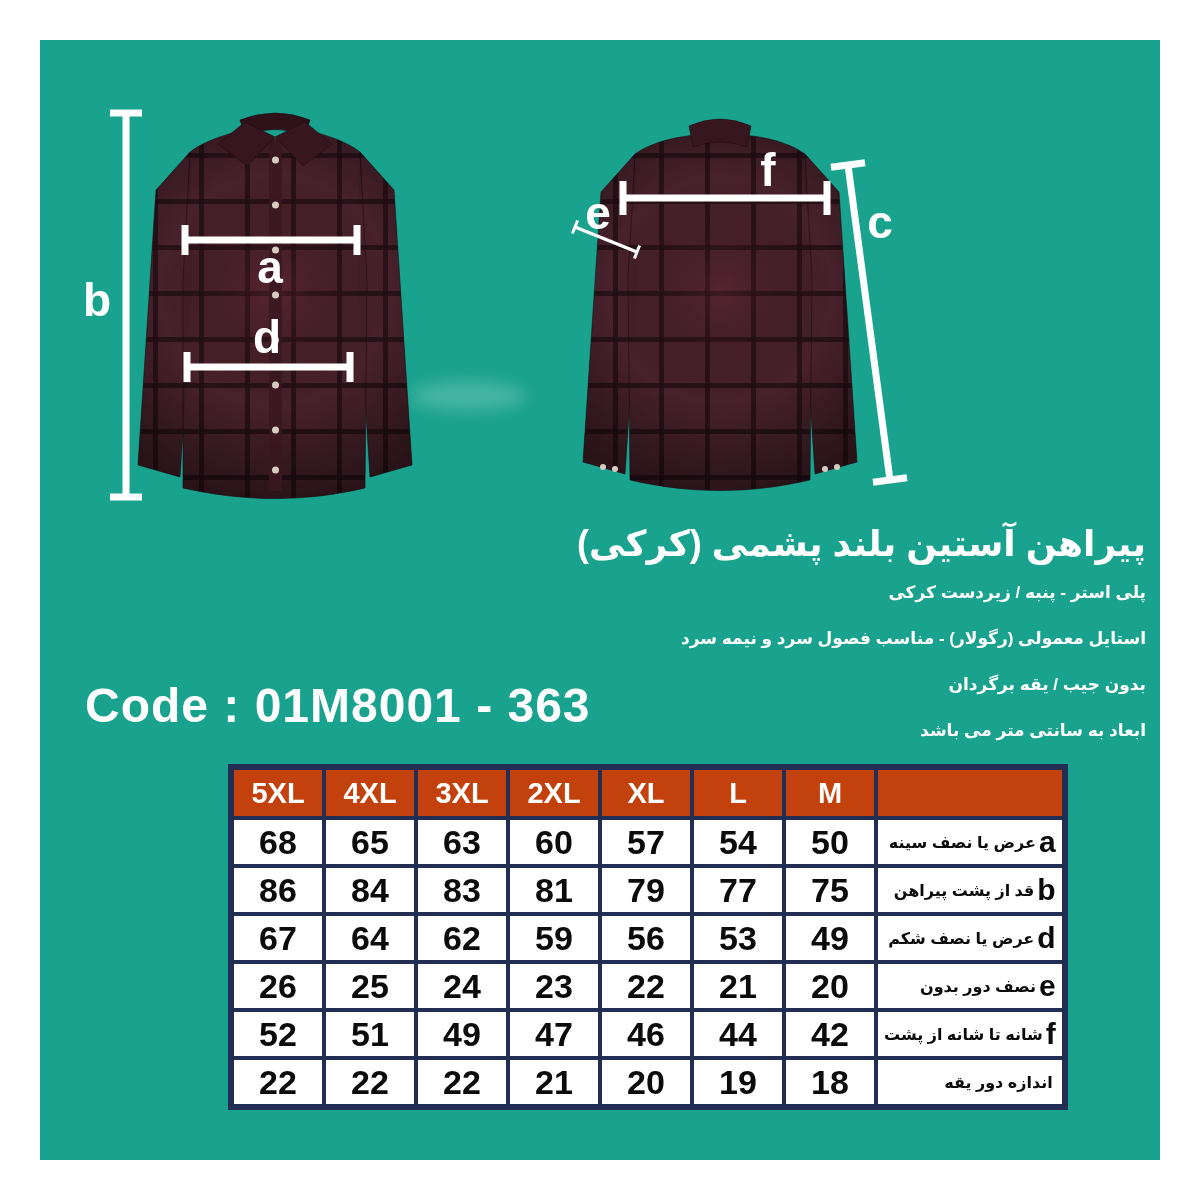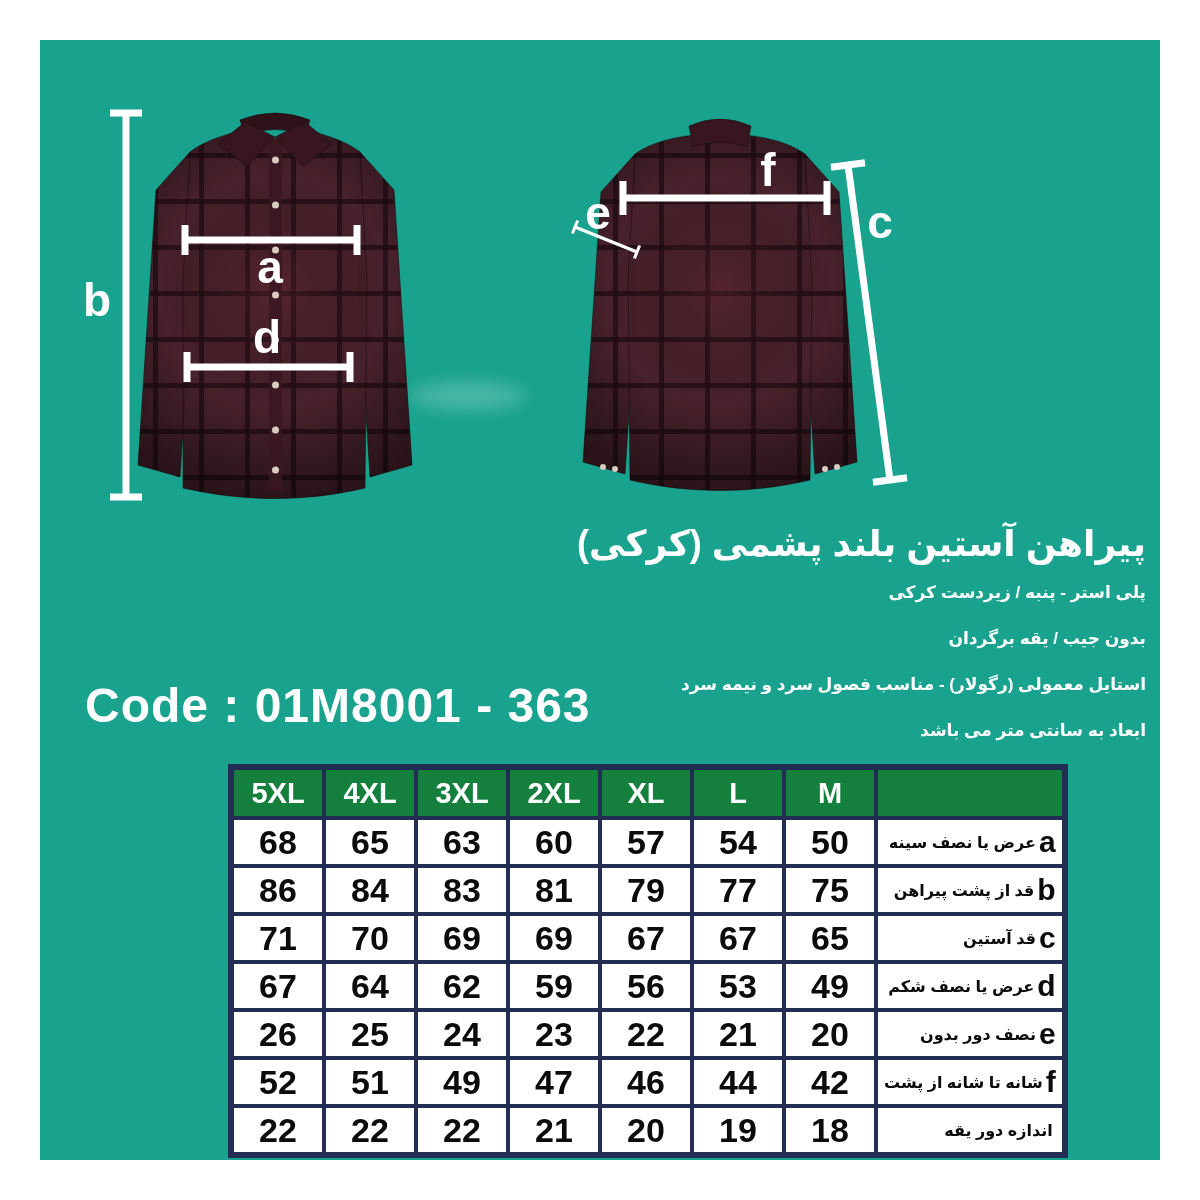--- a/index.html
+++ b/index.html
@@ -29,21 +29,21 @@
   }
 
   
   .table-wrap{position:absolute;left:188px;top:724px;}
   table.sizes{
     border-collapse:collapse;table-layout:fixed;background:#ffffff;
     border:6px solid #212d52;
   }
   table.sizes td,table.sizes th{border:4px solid #212d52;padding:0;}
   th.hd{
-    width:88px;height:46px;background:#15803d;color:#ffffff;
+    width:88px;height:46px;background:#c2410c;color:#ffffff;
     font-weight:bold;font-size:29px;text-align:center;vertical-align:middle;
   }
   th.hd.lblcol{width:176px;}
   td.val{
     width:88px;height:44px;text-align:center;vertical-align:middle;
     font-weight:bold;font-size:34px;color:#0b0b0b;
   }
   td.lbl{width:176px;height:44px;vertical-align:middle;background:#ffffff;}
   .lblin{
     display:flex;direction:rtl;align-items:center;justify-content:flex-start;
@@ -163,22 +163,22 @@
       <text x="227" y="313">d</text>
       <text x="728" y="146">f</text>
       <text x="558" y="189">e</text>
       <text x="840" y="198">c</text>
     </g>
   </svg>
 
   <div class="desc">
     <p class="desc-title">پیراهن آستین بلند پشمی (کرکی)</p>
     <p class="desc-line">پلی استر - پنبه / زیردست کرکی</p>
+    <p class="desc-line">استایل معمولی (رگولار) - مناسب فصول سرد و نیمه سرد</p>
     <p class="desc-line">بدون جیب / یقه برگردان</p>
-    <p class="desc-line">استایل معمولی (رگولار) - مناسب فصول سرد و نیمه سرد</p>
     <p class="desc-line">ابعاد به سانتی متر می باشد</p>
   </div>
 
   <div class="code">Code : 01M8001 - 363</div>
 
   <div class="table-wrap">
     <table class="sizes">
       <tbody>
           <tr>
         <th class="hd">5XL</th>
@@ -216,35 +216,20 @@
         <td class="val">77</td>
         <td class="val">75</td>
         <td class="lbl">
           <div class="lblin">
             <span class="letter">b</span>
             <span class="fa">قد از پشت پیراهن</span>
           </div>
         </td>
       </tr>
 
-      <tr>
-        <td class="val">71</td>
-        <td class="val">70</td>
-        <td class="val">69</td>
-        <td class="val">69</td>
-        <td class="val">67</td>
-        <td class="val">67</td>
-        <td class="val">65</td>
-        <td class="lbl">
-          <div class="lblin">
-            <span class="letter">c</span>
-            <span class="fa">قد آستین</span>
-          </div>
-        </td>
-      </tr>
 
       <tr>
         <td class="val">67</td>
         <td class="val">64</td>
         <td class="val">62</td>
         <td class="val">59</td>
         <td class="val">56</td>
         <td class="val">53</td>
         <td class="val">49</td>
         <td class="lbl">

